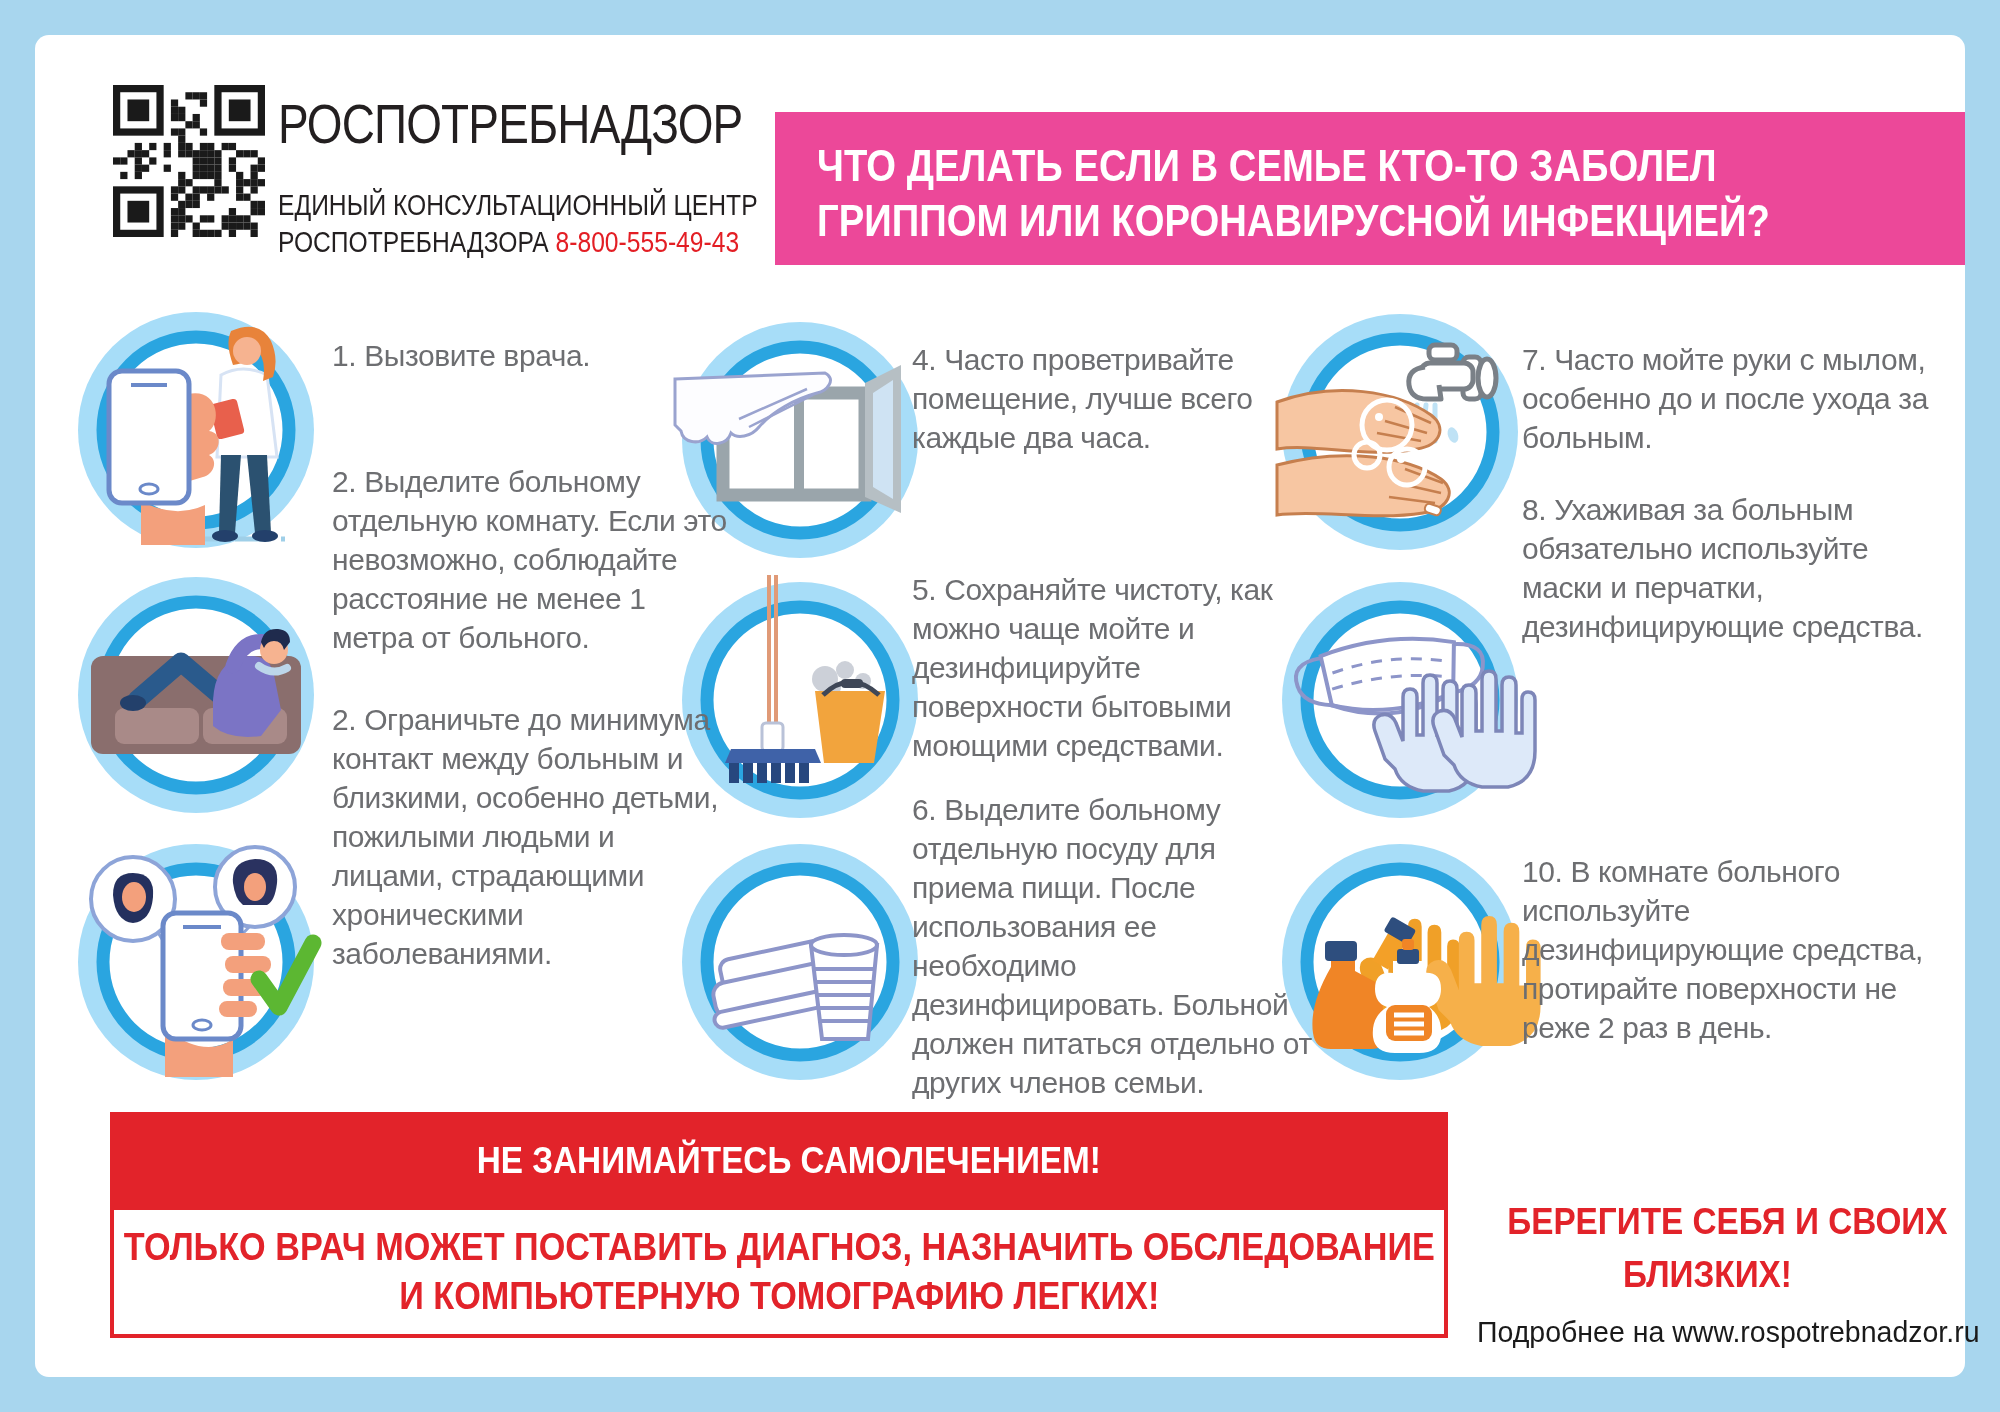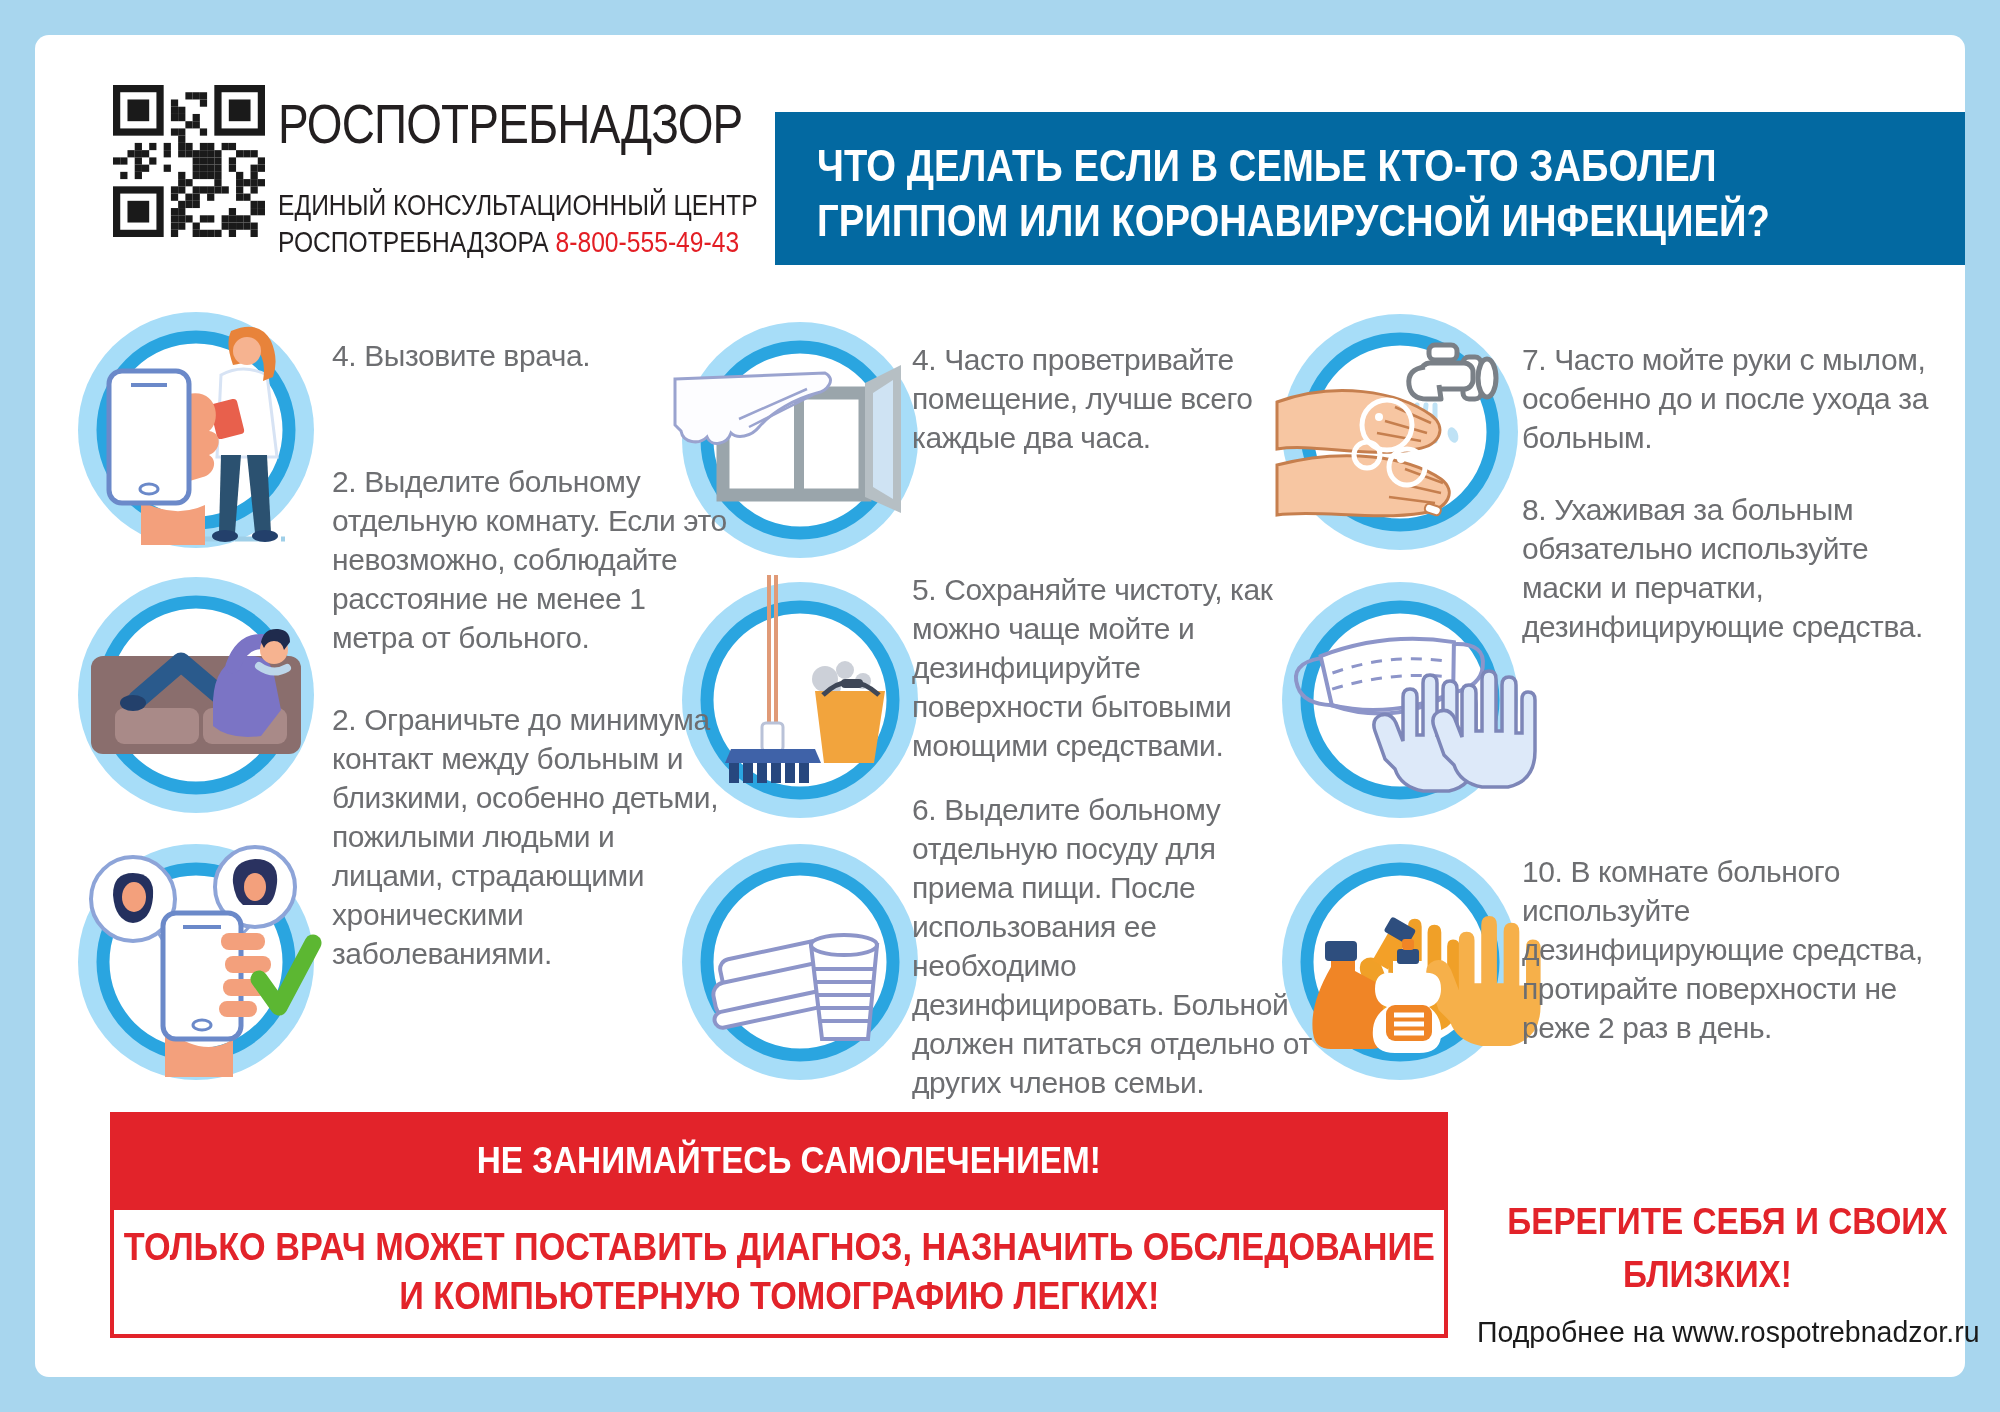--- a/index.html
+++ b/index.html
@@ -3,21 +3,21 @@
 <meta charset="utf-8">
 <style>
   html,body{margin:0;padding:0;background:#7fb8d8;}
   .poster{position:relative;width:2000px;height:1412px;background:#a8d6ee;font-family:"Liberation Sans",sans-serif;overflow:hidden;}
   .card{position:absolute;left:35px;top:35px;width:1930px;height:1342px;background:#ffffff;border-radius:14px;}
   .abs{position:absolute;}
   
   .org-title{left:243px;top:56px;font-size:56px;color:#231f20;letter-spacing:-1px;transform:scaleX(.82);transform-origin:left top;white-space:nowrap;}
   .org-sub{left:243px;top:152px;font-size:29px;line-height:37px;color:#231f20;transform:scaleX(.85);transform-origin:left top;white-space:nowrap;}
   .org-sub .phone{color:#e31e24;}
-  .title-banner{left:740px;top:77px;width:1190px;height:153px;background:#0369a1;}
+  .title-banner{left:740px;top:77px;width:1190px;height:153px;background:#ec4899;}
   .title-banner .tb-inner{position:absolute;left:42px;top:26px;color:#ffffff;font-weight:bold;font-size:45px;line-height:55px;transform:scaleX(.85);transform-origin:left top;white-space:nowrap;}
   
   .itm{color:#6d6e71;font-size:30px;line-height:39px;letter-spacing:-.4px;}
   
   .warn-block{left:75px;top:1077px;width:1338px;}
   .warn-red{height:98px;background:#e2232a;display:flex;align-items:center;justify-content:center;padding-left:19px;}
   .warn-red span{color:#fff;font-weight:bold;font-size:37px;transform:scaleX(.9);white-space:nowrap;}
   .warn-white{height:124px;background:#fff;border:4px solid #e2232a;border-top:none;display:flex;flex-direction:column;align-items:center;justify-content:center;}
   .warn-white span{color:#e2232a;font-weight:bold;font-size:38px;line-height:49px;transform:scaleX(.9);white-space:nowrap;}
   .care{left:1450px;top:1160px;width:445px;text-align:center;color:#e2232a;font-weight:bold;font-size:37px;line-height:53px;}
@@ -364,21 +364,21 @@
     <rect x="122" y="112" width="22" height="15" rx="3" fill="#2e4e7e"></rect>
     <rect x="127" y="102" width="12" height="11" rx="3" fill="#f08526"></rect>
     <rect x="111" y="168" width="46" height="36" rx="9" fill="#f08526"></rect>
     <g stroke="#fff" stroke-width="5">
       <line x1="119" y1="178" x2="149" y2="178"></line>
       <line x1="119" y1="187" x2="149" y2="187"></line>
       <line x1="119" y1="196" x2="149" y2="196"></line>
     </g>
   </svg>
 
-  <div class="abs itm" style="left:297px;top:301px;width:392px">4. Вызовите врача.</div>
+  <div class="abs itm" style="left:297px;top:301px;width:392px">1. Вызовите врача.</div>
   <div class="abs itm" style="left:297px;top:427px;width:400px">2. Выделите больному отдельную комнату. Если это невозможно, соблюдайте расстояние не менее 1 метра от больного.</div>
   <div class="abs itm" style="left:297px;top:665px;width:400px">2. Ограничьте до минимума контакт между больным и близкими, особенно детьми, пожилыми людьми и лицами, страдающими хроническими заболеваниями.</div>
 
   <div class="abs itm" style="left:877px;top:305px;width:392px">4. Часто проветривайте помещение, лучше всего каждые два часа.</div>
   <div class="abs itm" style="left:877px;top:535px;width:400px">5. Сохраняйте чистоту, как можно чаще мойте и дезинфицируйте поверхности бытовыми моющими средствами.</div>
   <div class="abs itm" style="left:877px;top:755px;width:410px">6. Выделите больному отдельную посуду для приема пищи. После использования ее необходимо дезинфицировать. Больной должен питаться отдельно от других членов семьи.</div>
 
   <div class="abs itm" style="left:1487px;top:305px;width:430px">7. Часто мойте руки с мылом, особенно до и после ухода за больным.</div>
   <div class="abs itm" style="left:1487px;top:455px;width:420px">8. Ухаживая за больным обязательно используйте маски и перчатки, дезинфицирующие средства.</div>
   <div class="abs itm" style="left:1487px;top:817px;width:420px">10. В комнате больного используйте дезинфицирующие средства, протирайте поверхности не реже 2 раз в день.</div>

